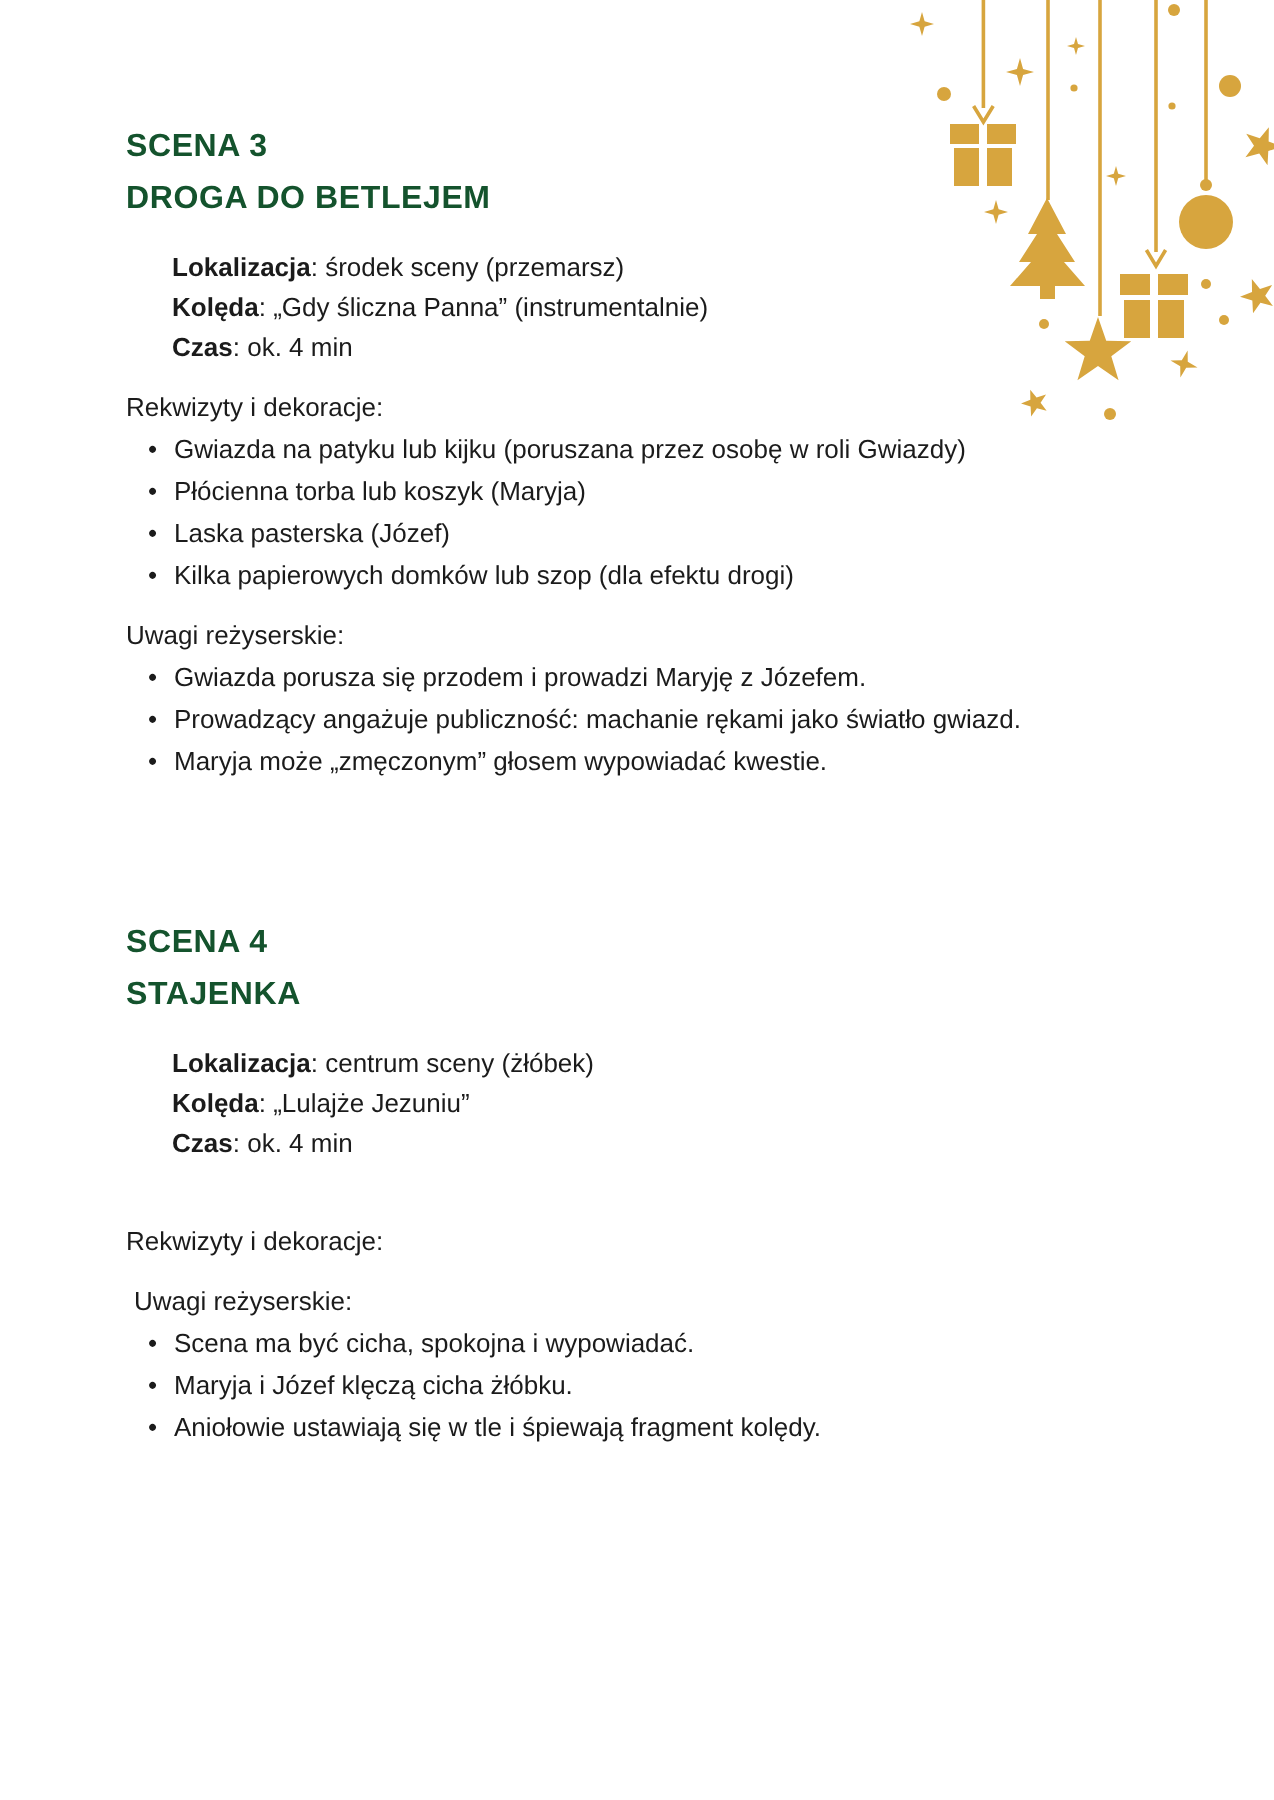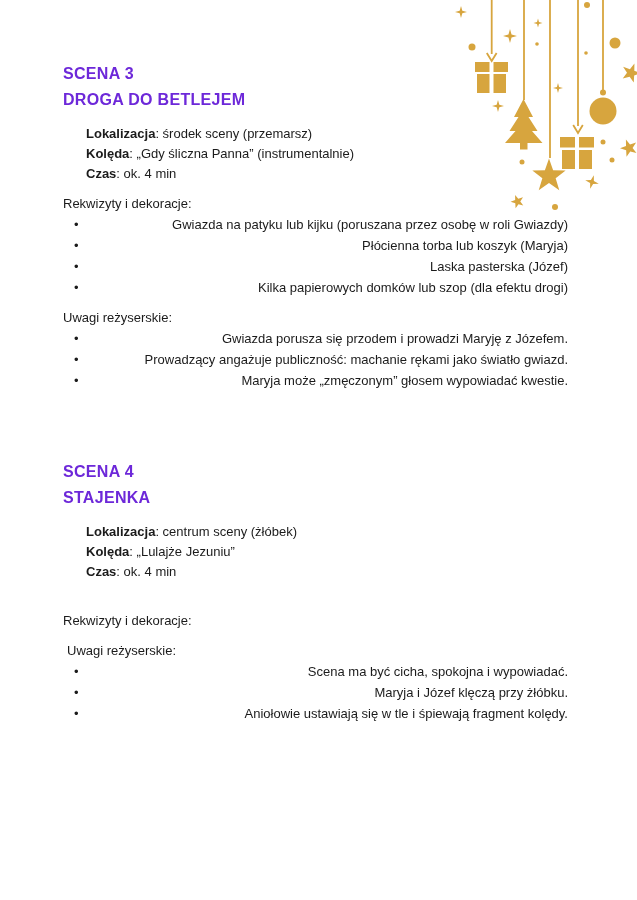--- a/index.html
+++ b/index.html
@@ -10,29 +10,29 @@
     overflow:hidden;
     font-family:"Liberation Sans","DejaVu Sans",sans-serif;
     color:#1b1b1b;
   }
   .deco{position:absolute;top:0;right:0;display:block;}
   .content{position:absolute;left:63px;top:61px;width:505px;}
   .scene{display:block;}
   .scene + .scene{margin-top:68px;}
   .scene-title{
     margin:0;font-size:16px;line-height:26px;font-weight:bold;
-    letter-spacing:0.3px;color:#6d28d9;
+    letter-spacing:0.3px;color:#14532d;
   }
   .meta{margin-top:11px;}
   .meta-line{margin:0;font-size:13px;line-height:20px;padding-left:23px;}
   .meta-line .lbl{font-weight:bold;}
   .sub-head{margin:10px 0 0 0;font-size:13px;line-height:20px;font-weight:normal;}
   .gap-lg{margin-top:29px;}
   .indent-sm{padding-left:4px;}
-  ul.doc-list{margin:0;padding:0 0 0 24px;list-style:none;font-size:13px;line-height:21px;text-align:right;}
+  ul.doc-list{margin:0;padding:0 0 0 24px;list-style:none;font-size:13px;line-height:21px;}
   ul.doc-list li{position:relative;}
   ul.doc-list li::before{
     content:"\2022";
     position:absolute;left:-13px;top:0;
     font-size:13px;line-height:21px;color:#1b1b1b;
   }
 </style>
 </head>
 <body>
 
@@ -148,19 +148,19 @@
         <p class="meta-line"><span class="lbl">Lokalizacja</span><span>: centrum sceny (żłóbek)</span></p>
         <p class="meta-line"><span class="lbl">Kolęda</span><span>: „Lulajże Jezuniu”</span></p>
         <p class="meta-line"><span class="lbl">Czas</span><span>: ok. 4 min</span></p>
       </div>
 
       <p class="sub-head gap-lg">Rekwizyty i dekoracje:</p>
 
       <p class="sub-head indent-sm">Uwagi reżyserskie:</p>
       <ul class="doc-list">
         <li>Scena ma być cicha, spokojna i wypowiadać.</li>
-        <li>Maryja i Józef klęczą przy żłóbku.</li>
+        <li>Maryja i Józef klęczą cicha żłóbku.</li>
         <li>Aniołowie ustawiają się w tle i śpiewają fragment kolędy.</li>
       </ul>
     </section>
 
   </div>
 </div>
 
 </body></html>

